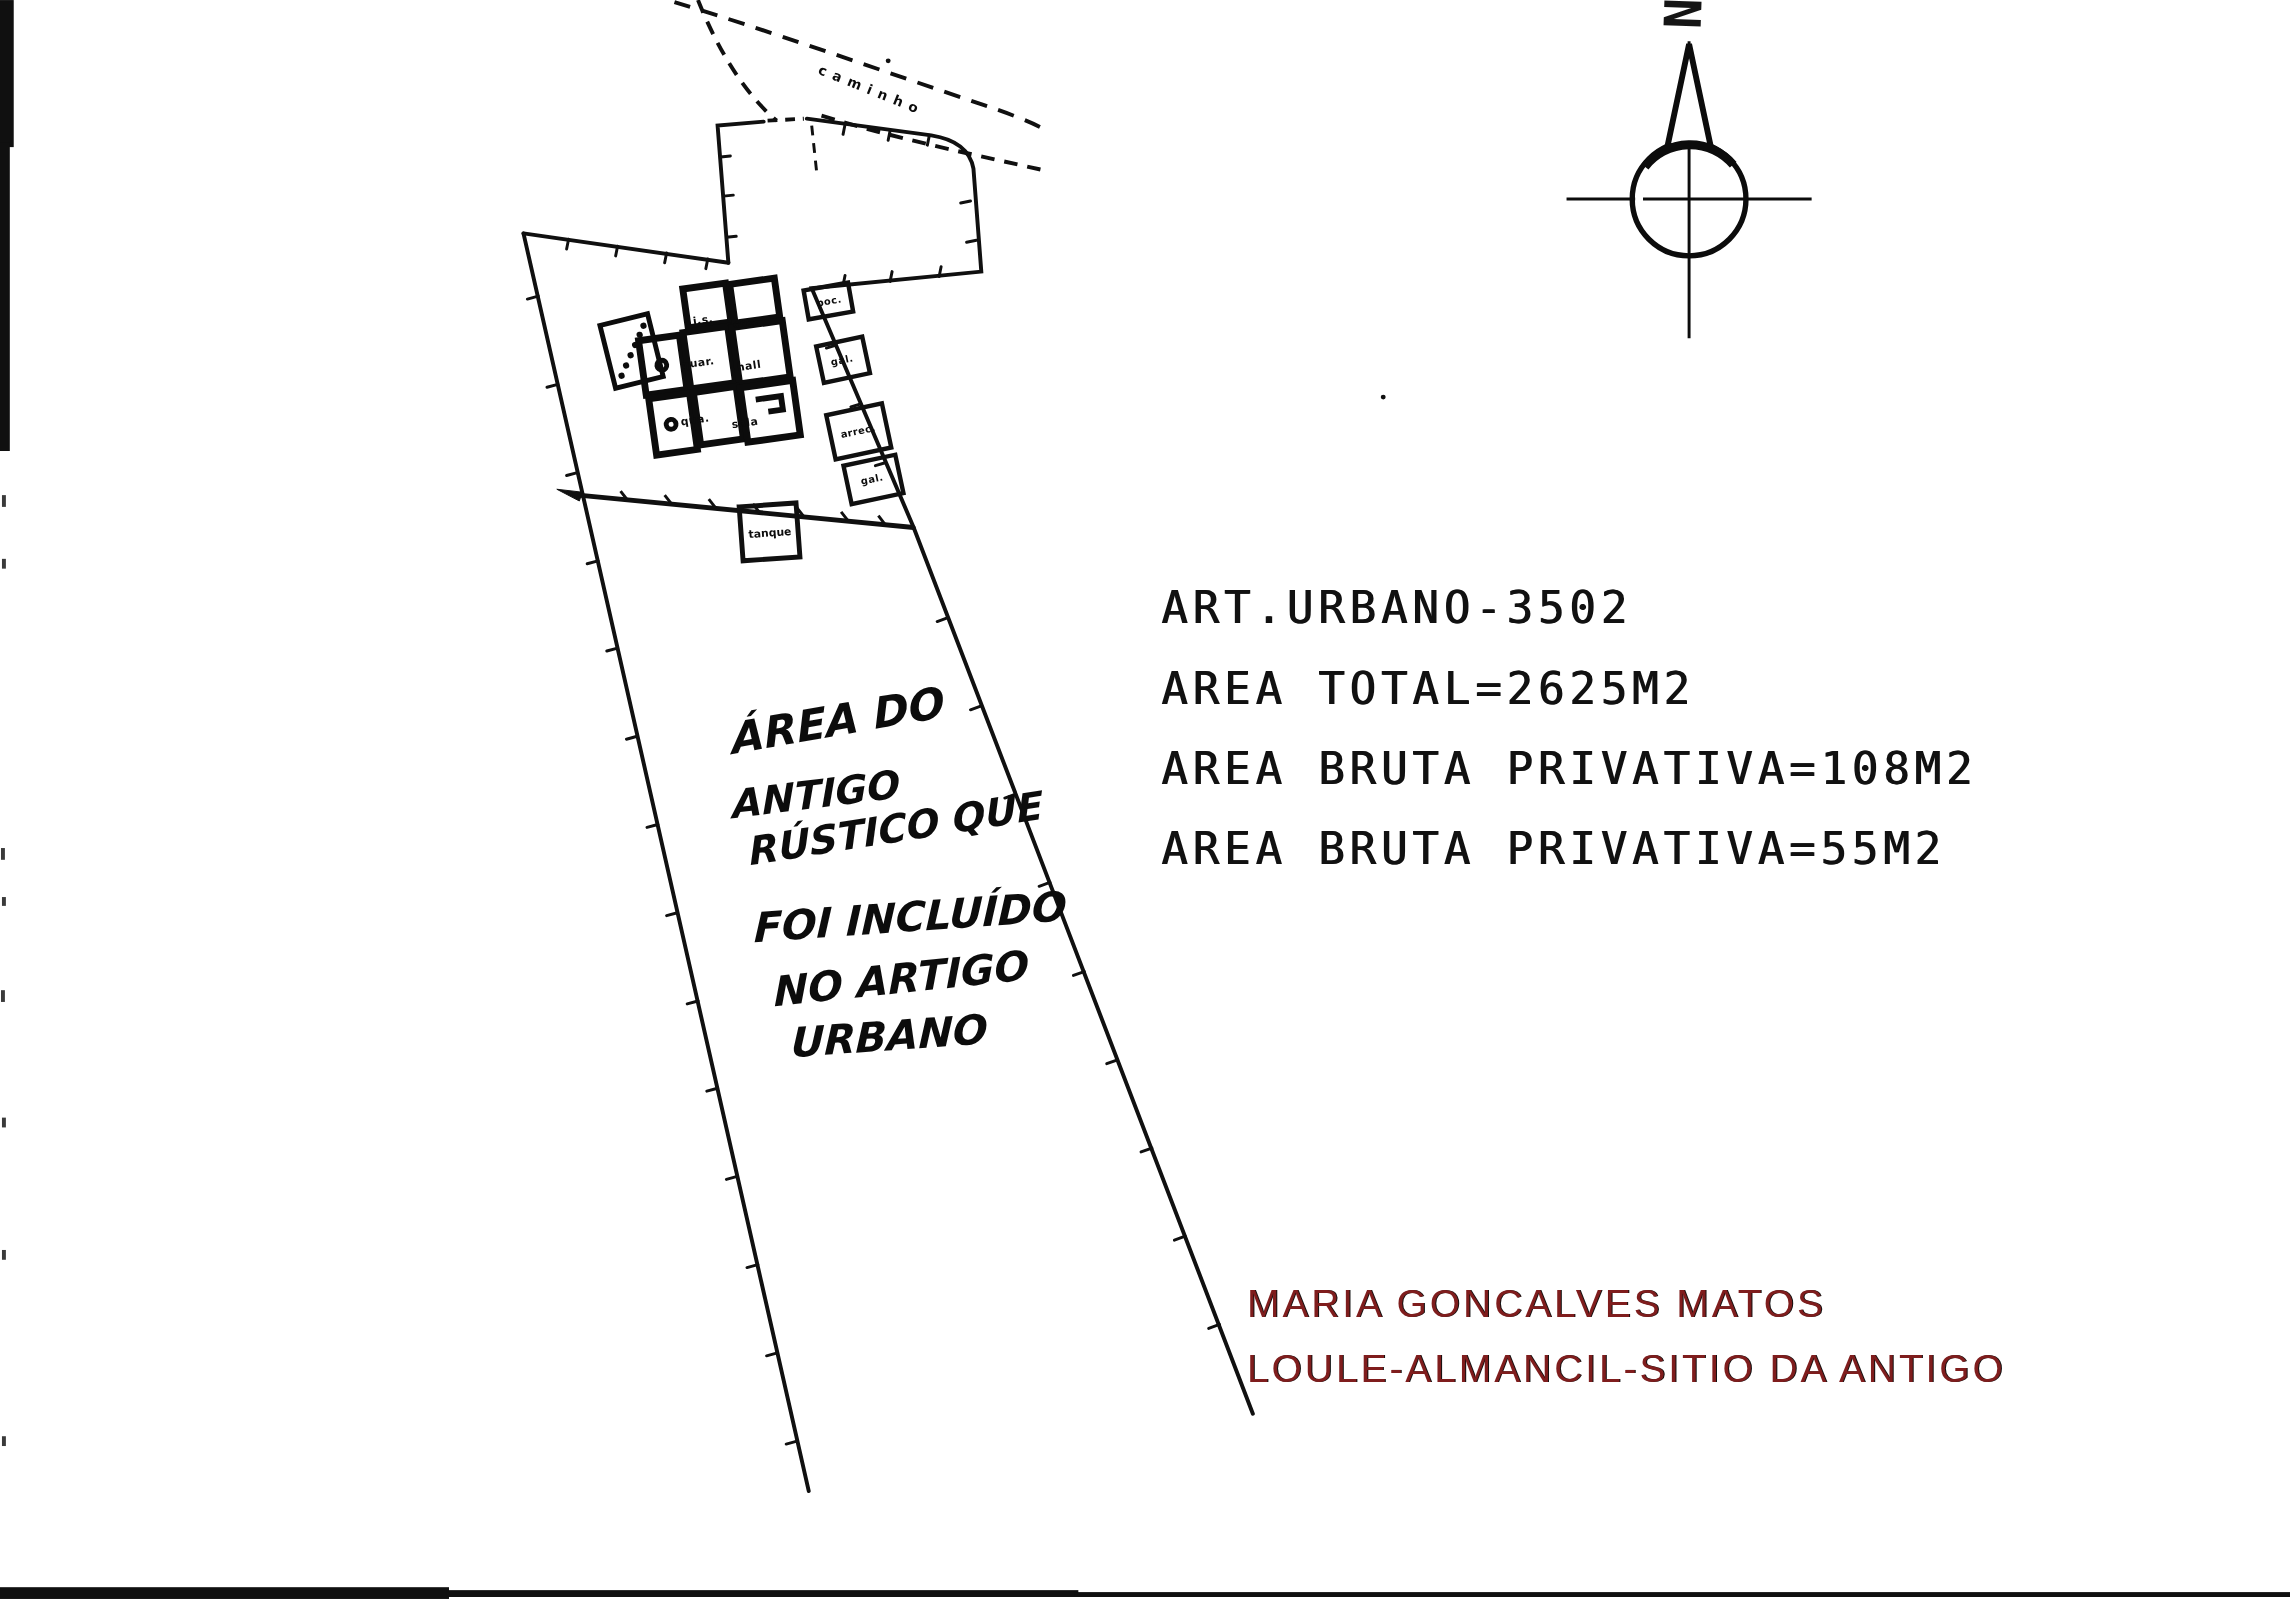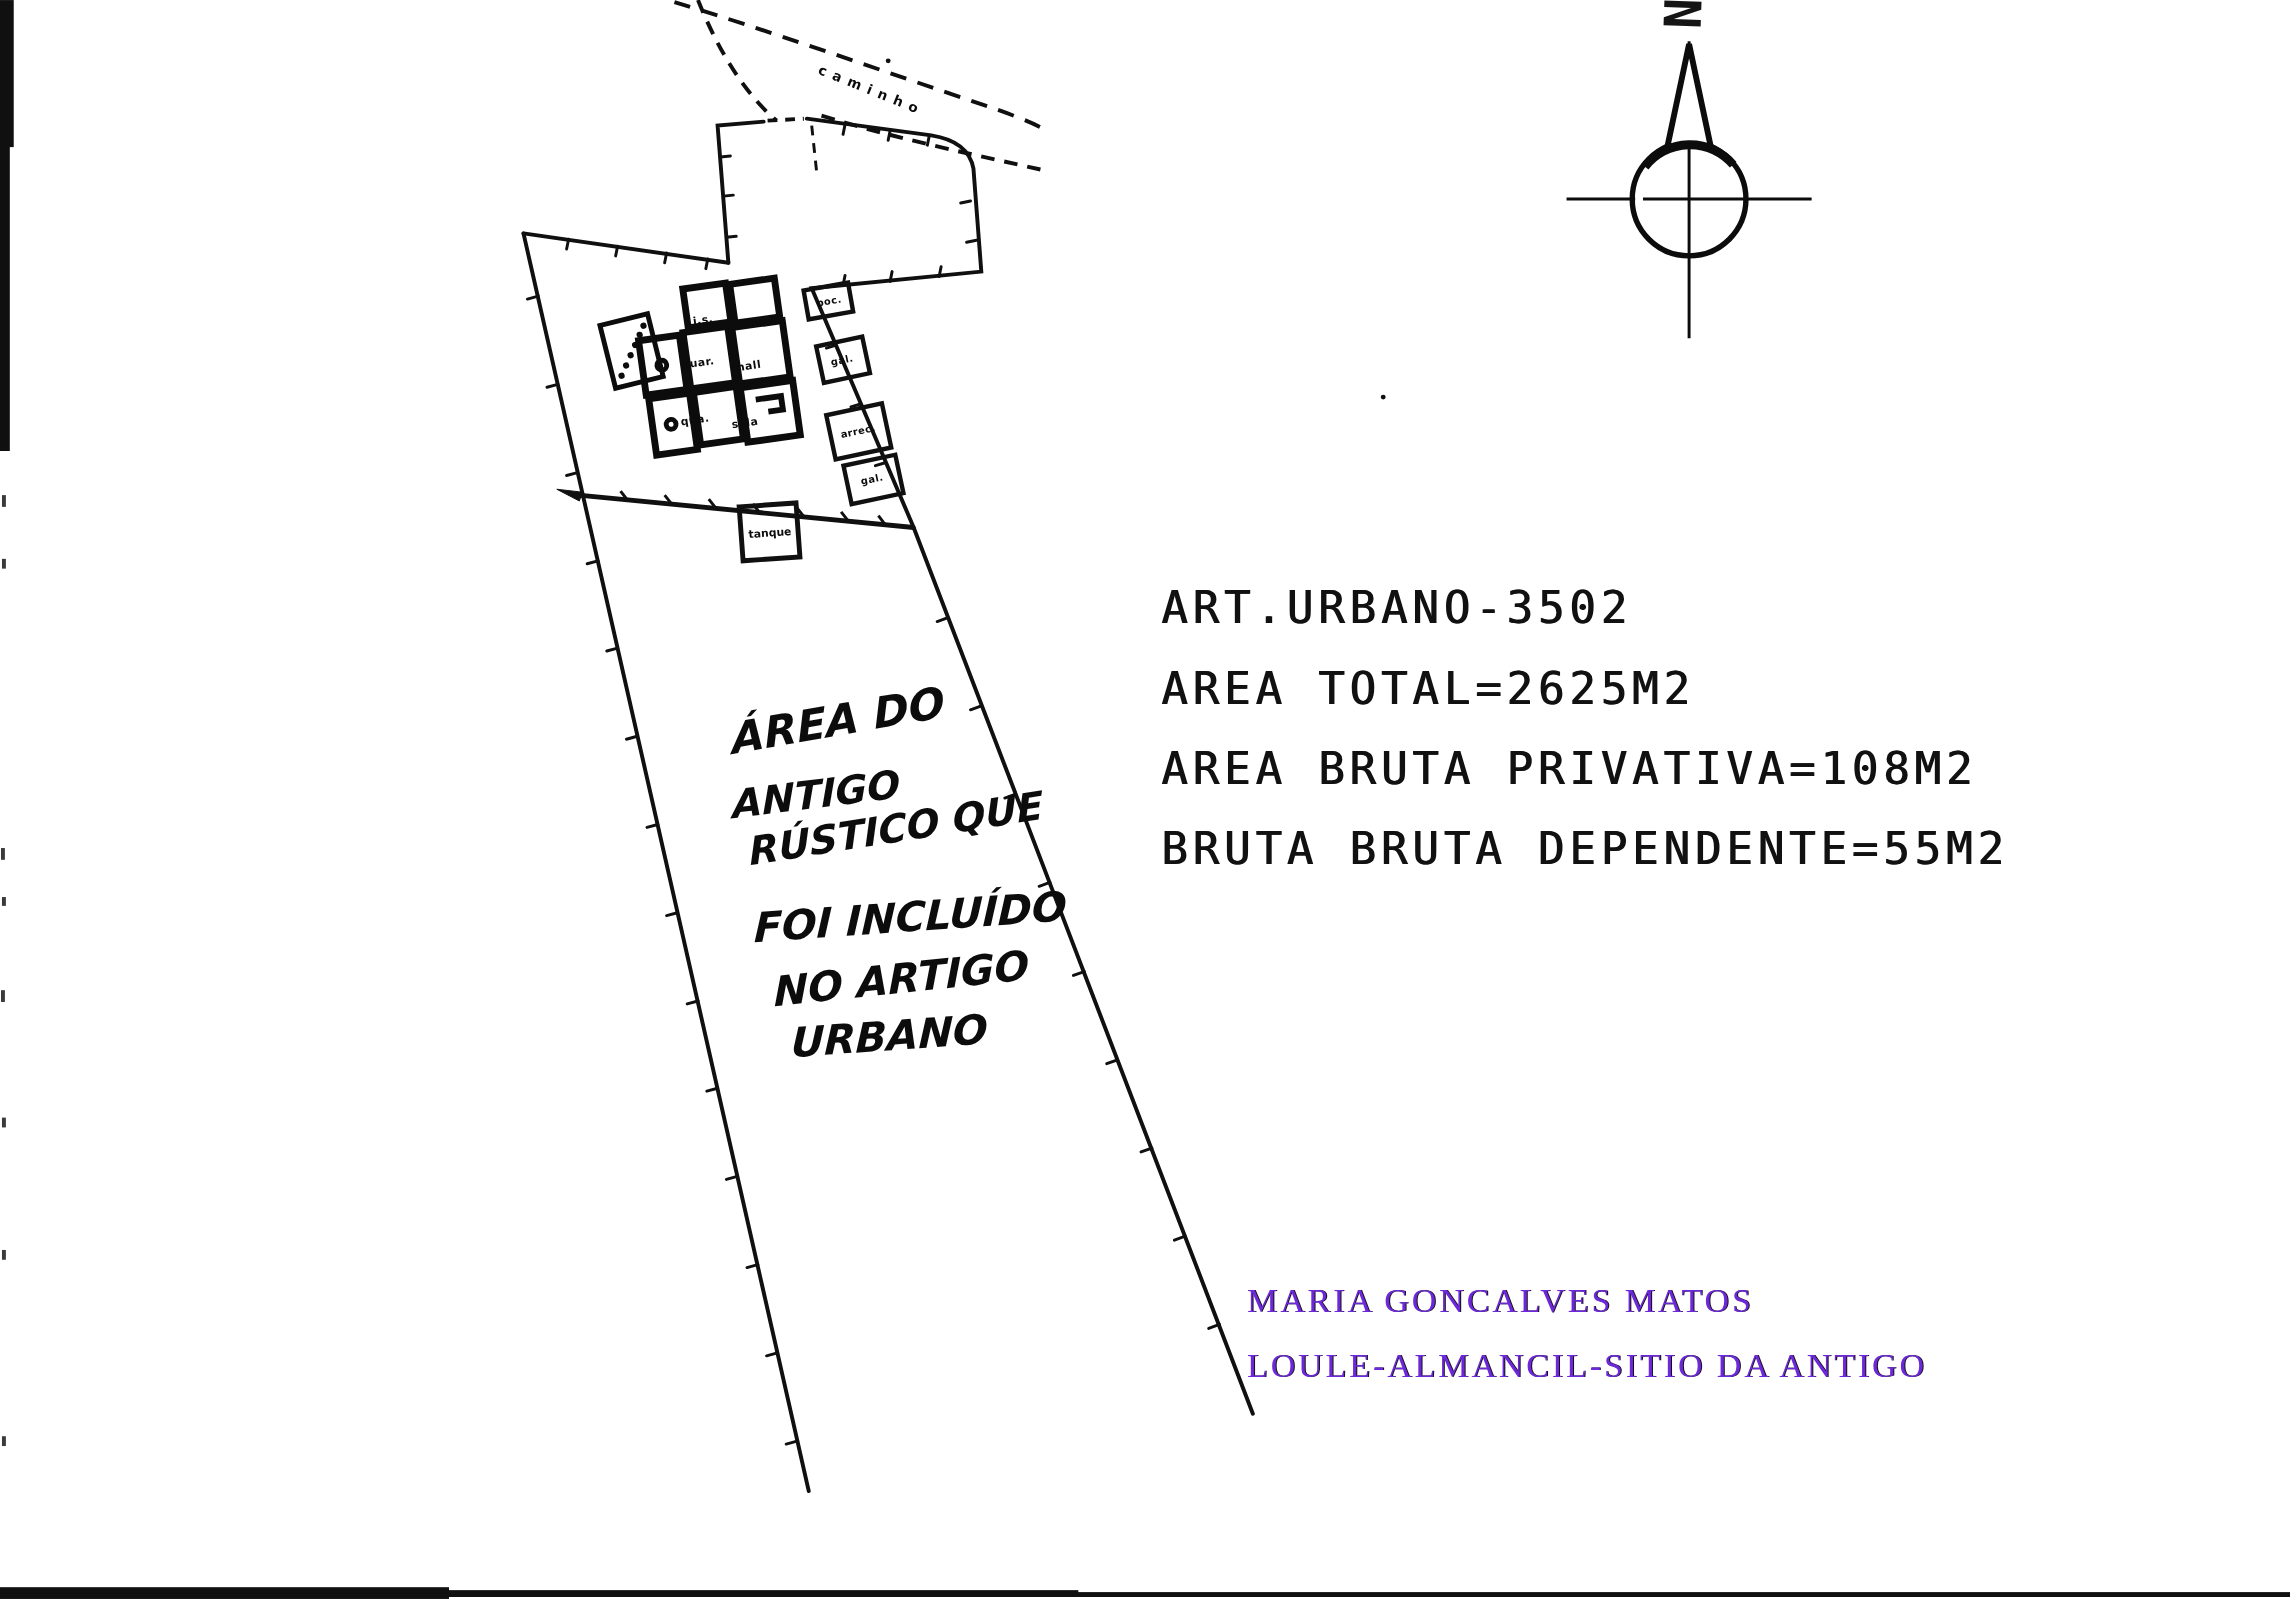--- a/index.html
+++ b/index.html
@@ -2,22 +2,22 @@
 <html><head>
 <meta charset="utf-8">
 <style>
   html,body{margin:0;padding:0;background:#e8e8e8;}
   #page{position:relative;width:2291px;height:1600px;background:#ffffff;overflow:hidden;
         font-family:"DejaVu Sans",sans-serif;color:#151515;}
   #linework{position:absolute;left:0;top:0;width:2291px;height:1600px;}
   .abs{position:absolute;white-space:nowrap;}
   .typed{font-family:"DejaVu Sans Mono","Liberation Mono",monospace;font-size:44px;
          letter-spacing:4.9px;line-height:1;color:#111;text-shadow:1px 0 0 #111;}
-  .typed-small{font-family:Liberation Serif, serif;font-size:34px;
-         letter-spacing:2.9px;line-height:1;color:#6d28d9;text-shadow:1px 0 0 #111;}
+  .typed-small{font-family:Liberation Sans, sans-serif;font-size:39px;
+         letter-spacing:2.9px;line-height:1;color:#7f1d1d;text-shadow:1px 0 0 #111;}
   .hand{font-family:"DejaVu Sans",sans-serif;font-style:italic;font-weight:600;
         color:#0c0c0c;transform-origin:left top;}
   .maplabel{font-family:"DejaVu Sans",sans-serif;font-weight:bold;color:#0c0c0c;
         transform-origin:center center;}
   .roomlabel{font-size:10.8px;letter-spacing:0.5px;}
   .outlabel{font-size:9.8px;letter-spacing:0.5px;}
   .north{font-family:"DejaVu Sans Mono","Liberation Mono",monospace;font-size:51px;font-weight:bold;}
   .caminho{font-size:13.7px;letter-spacing:6.9px;}
 </style>
 </head>
@@ -155,21 +155,21 @@
   <div class="abs hand" style="left:732px;top:782px;font-size:39px;transform:rotate(-7deg) skewX(-6deg);">ANTIGO</div>
   <div class="abs hand" style="left:748px;top:829px;font-size:39px;transform:rotate(-9deg) skewX(-6deg);">RÚSTICO QUE</div>
   <div class="abs hand" style="left:755px;top:904px;font-size:41px;transform:rotate(-4deg) skewX(-6deg);">FOI INCLUÍDO</div>
   <div class="abs hand" style="left:774px;top:968px;font-size:41px;transform:rotate(-6deg) skewX(-6deg);">NO ARTIGO</div>
   <div class="abs hand" style="left:792px;top:1019px;font-size:41px;transform:rotate(-4deg) skewX(-6deg);">URBANO</div>
 
   <div>
     <div class="abs typed" style="left:1161px;top:586px;">ART.URBANO-3502</div>
     <div class="abs typed" style="left:1161px;top:667px;text-align:center;">AREA TOTAL=2625M2</div>
     <div class="abs typed" style="left:1161px;top:747px;text-align:center;">AREA BRUTA PRIVATIVA=108M2</div>
-    <div class="abs typed" style="left:1161px;top:827px;">BRUTA BRUTA DEPENDENTE=55M2</div>
+    <div class="abs typed" style="left:1161px;top:827px;">AREA BRUTA PRIVATIVA=55M2</div>
   </div>
 
   <div>
     <div class="abs typed-small" style="left:1247px;top:1284px;">MARIA GONCALVES MATOS</div>
     <div class="abs typed-small" style="left:1247px;top:1349px;">LOULE-ALMANCIL-SITIO DA ANTIGO</div>
   </div>
 
 </div>
 
 

